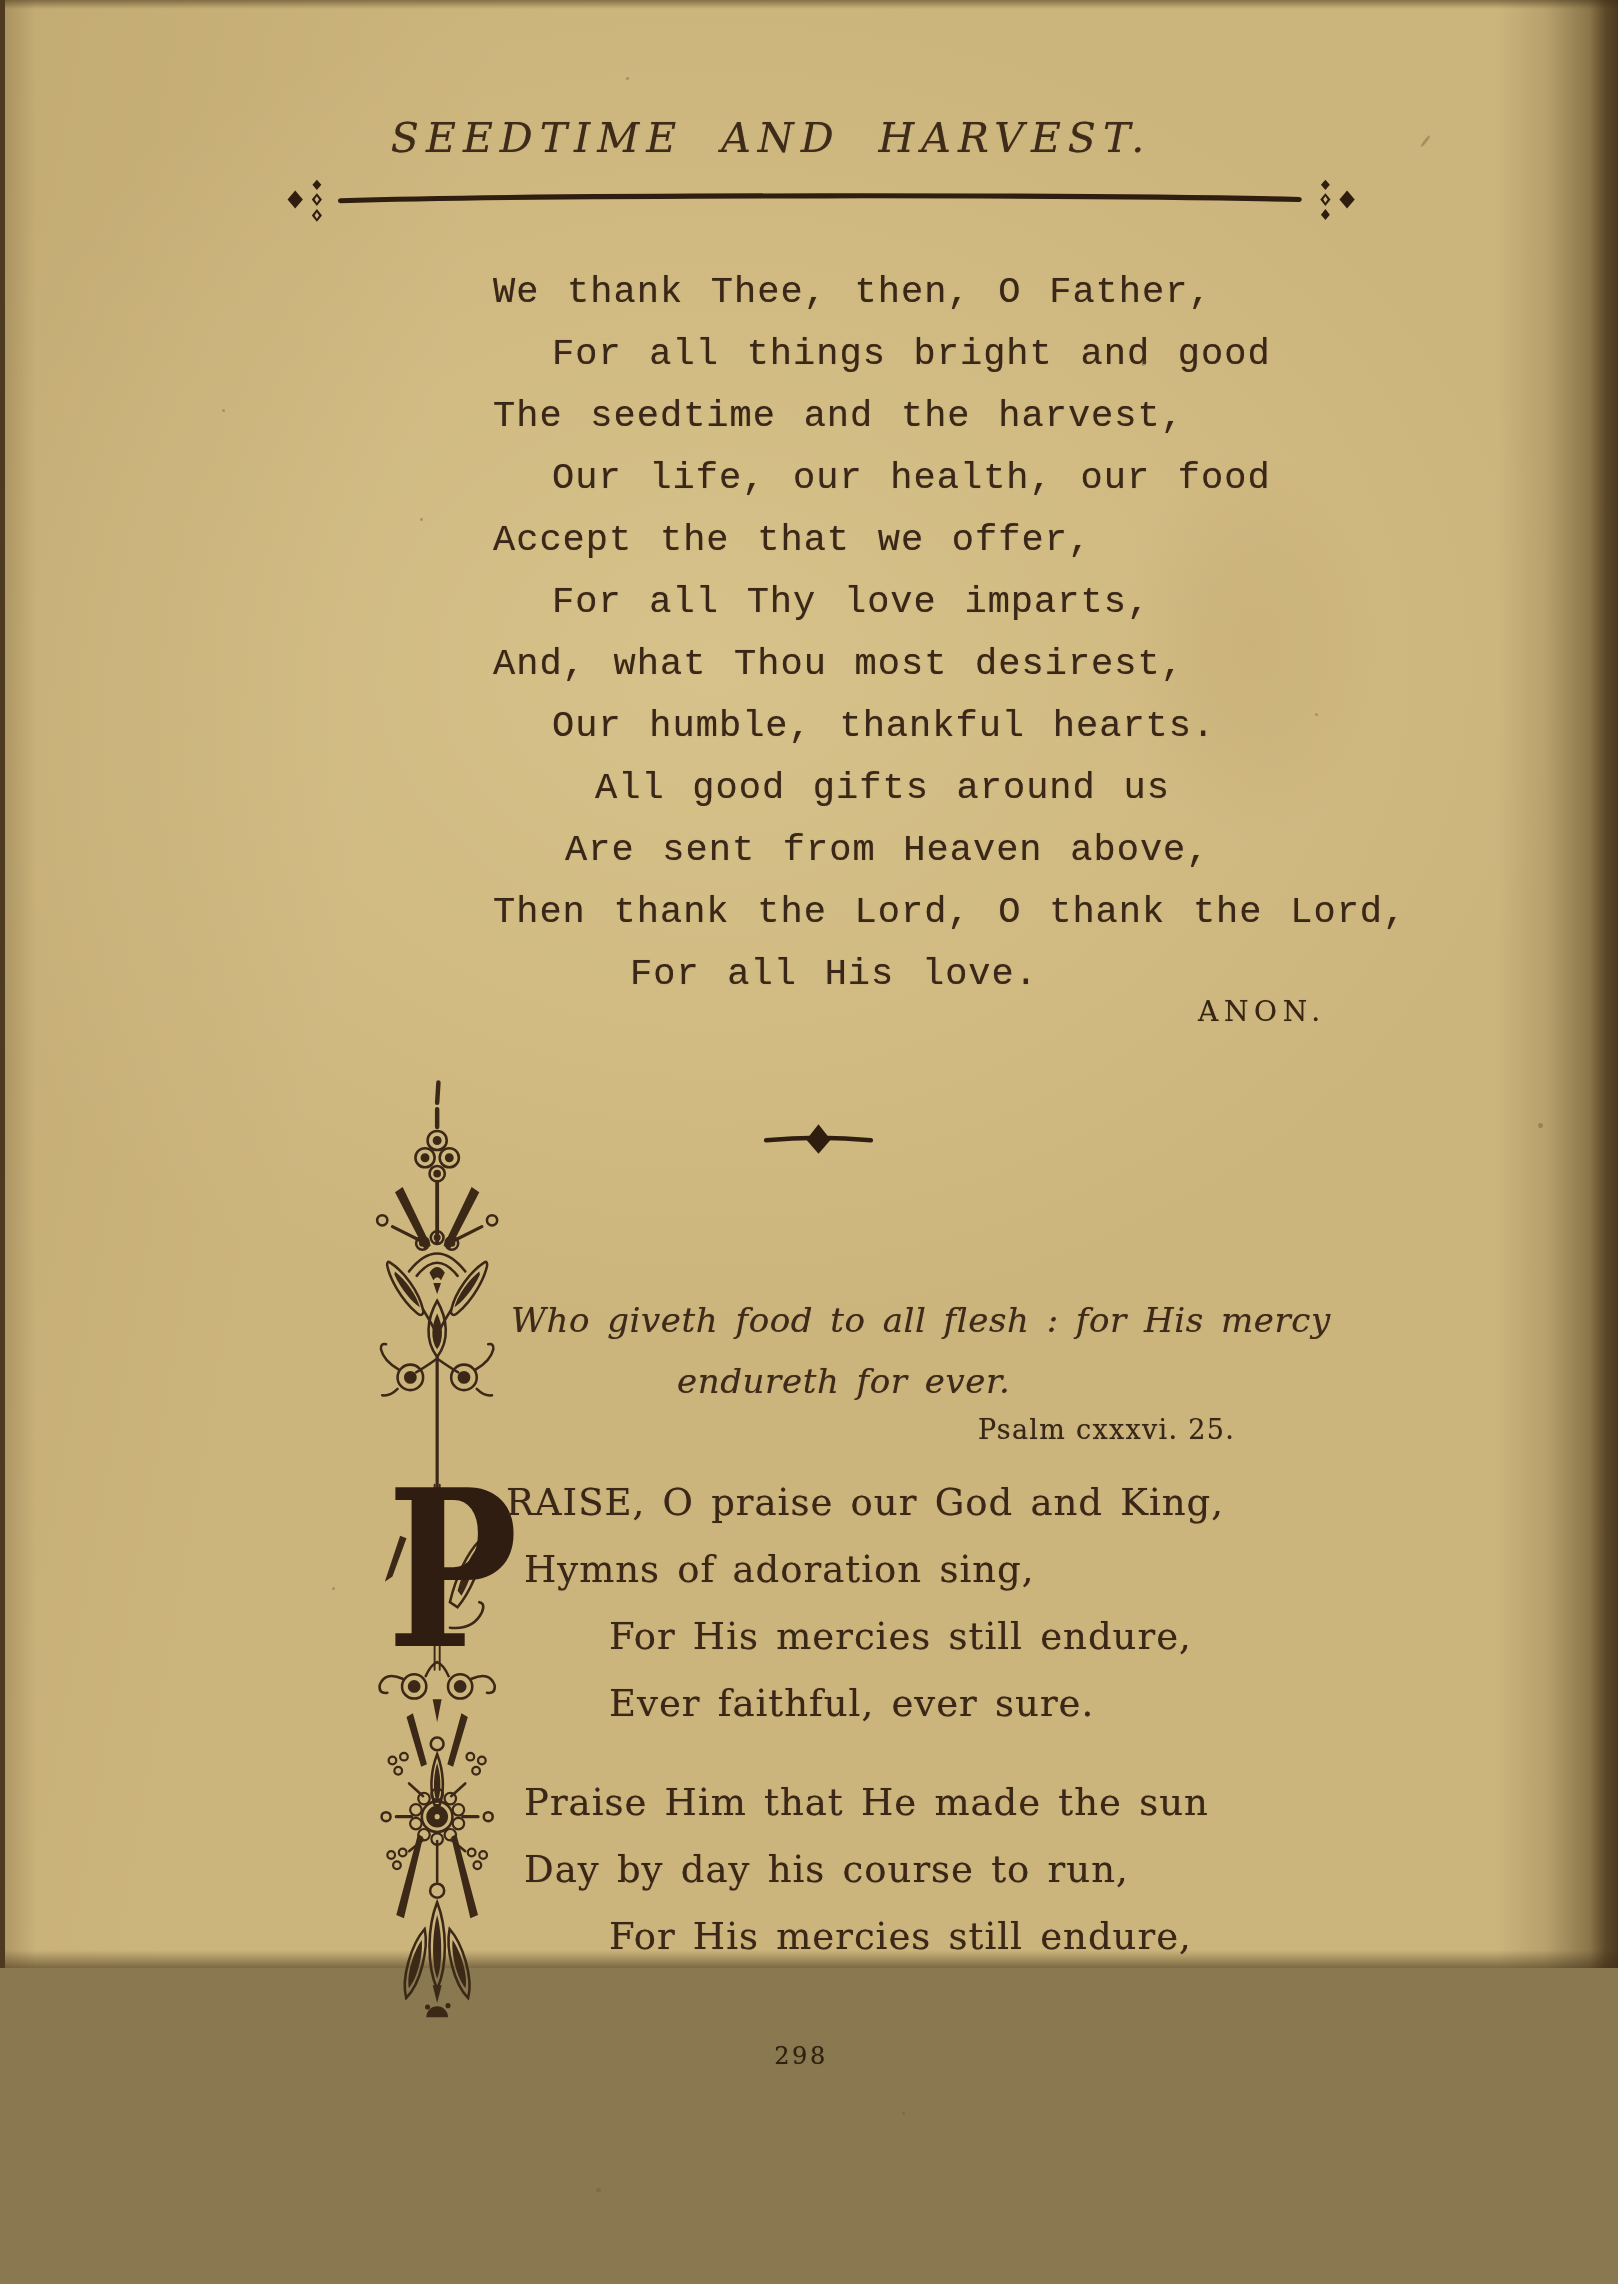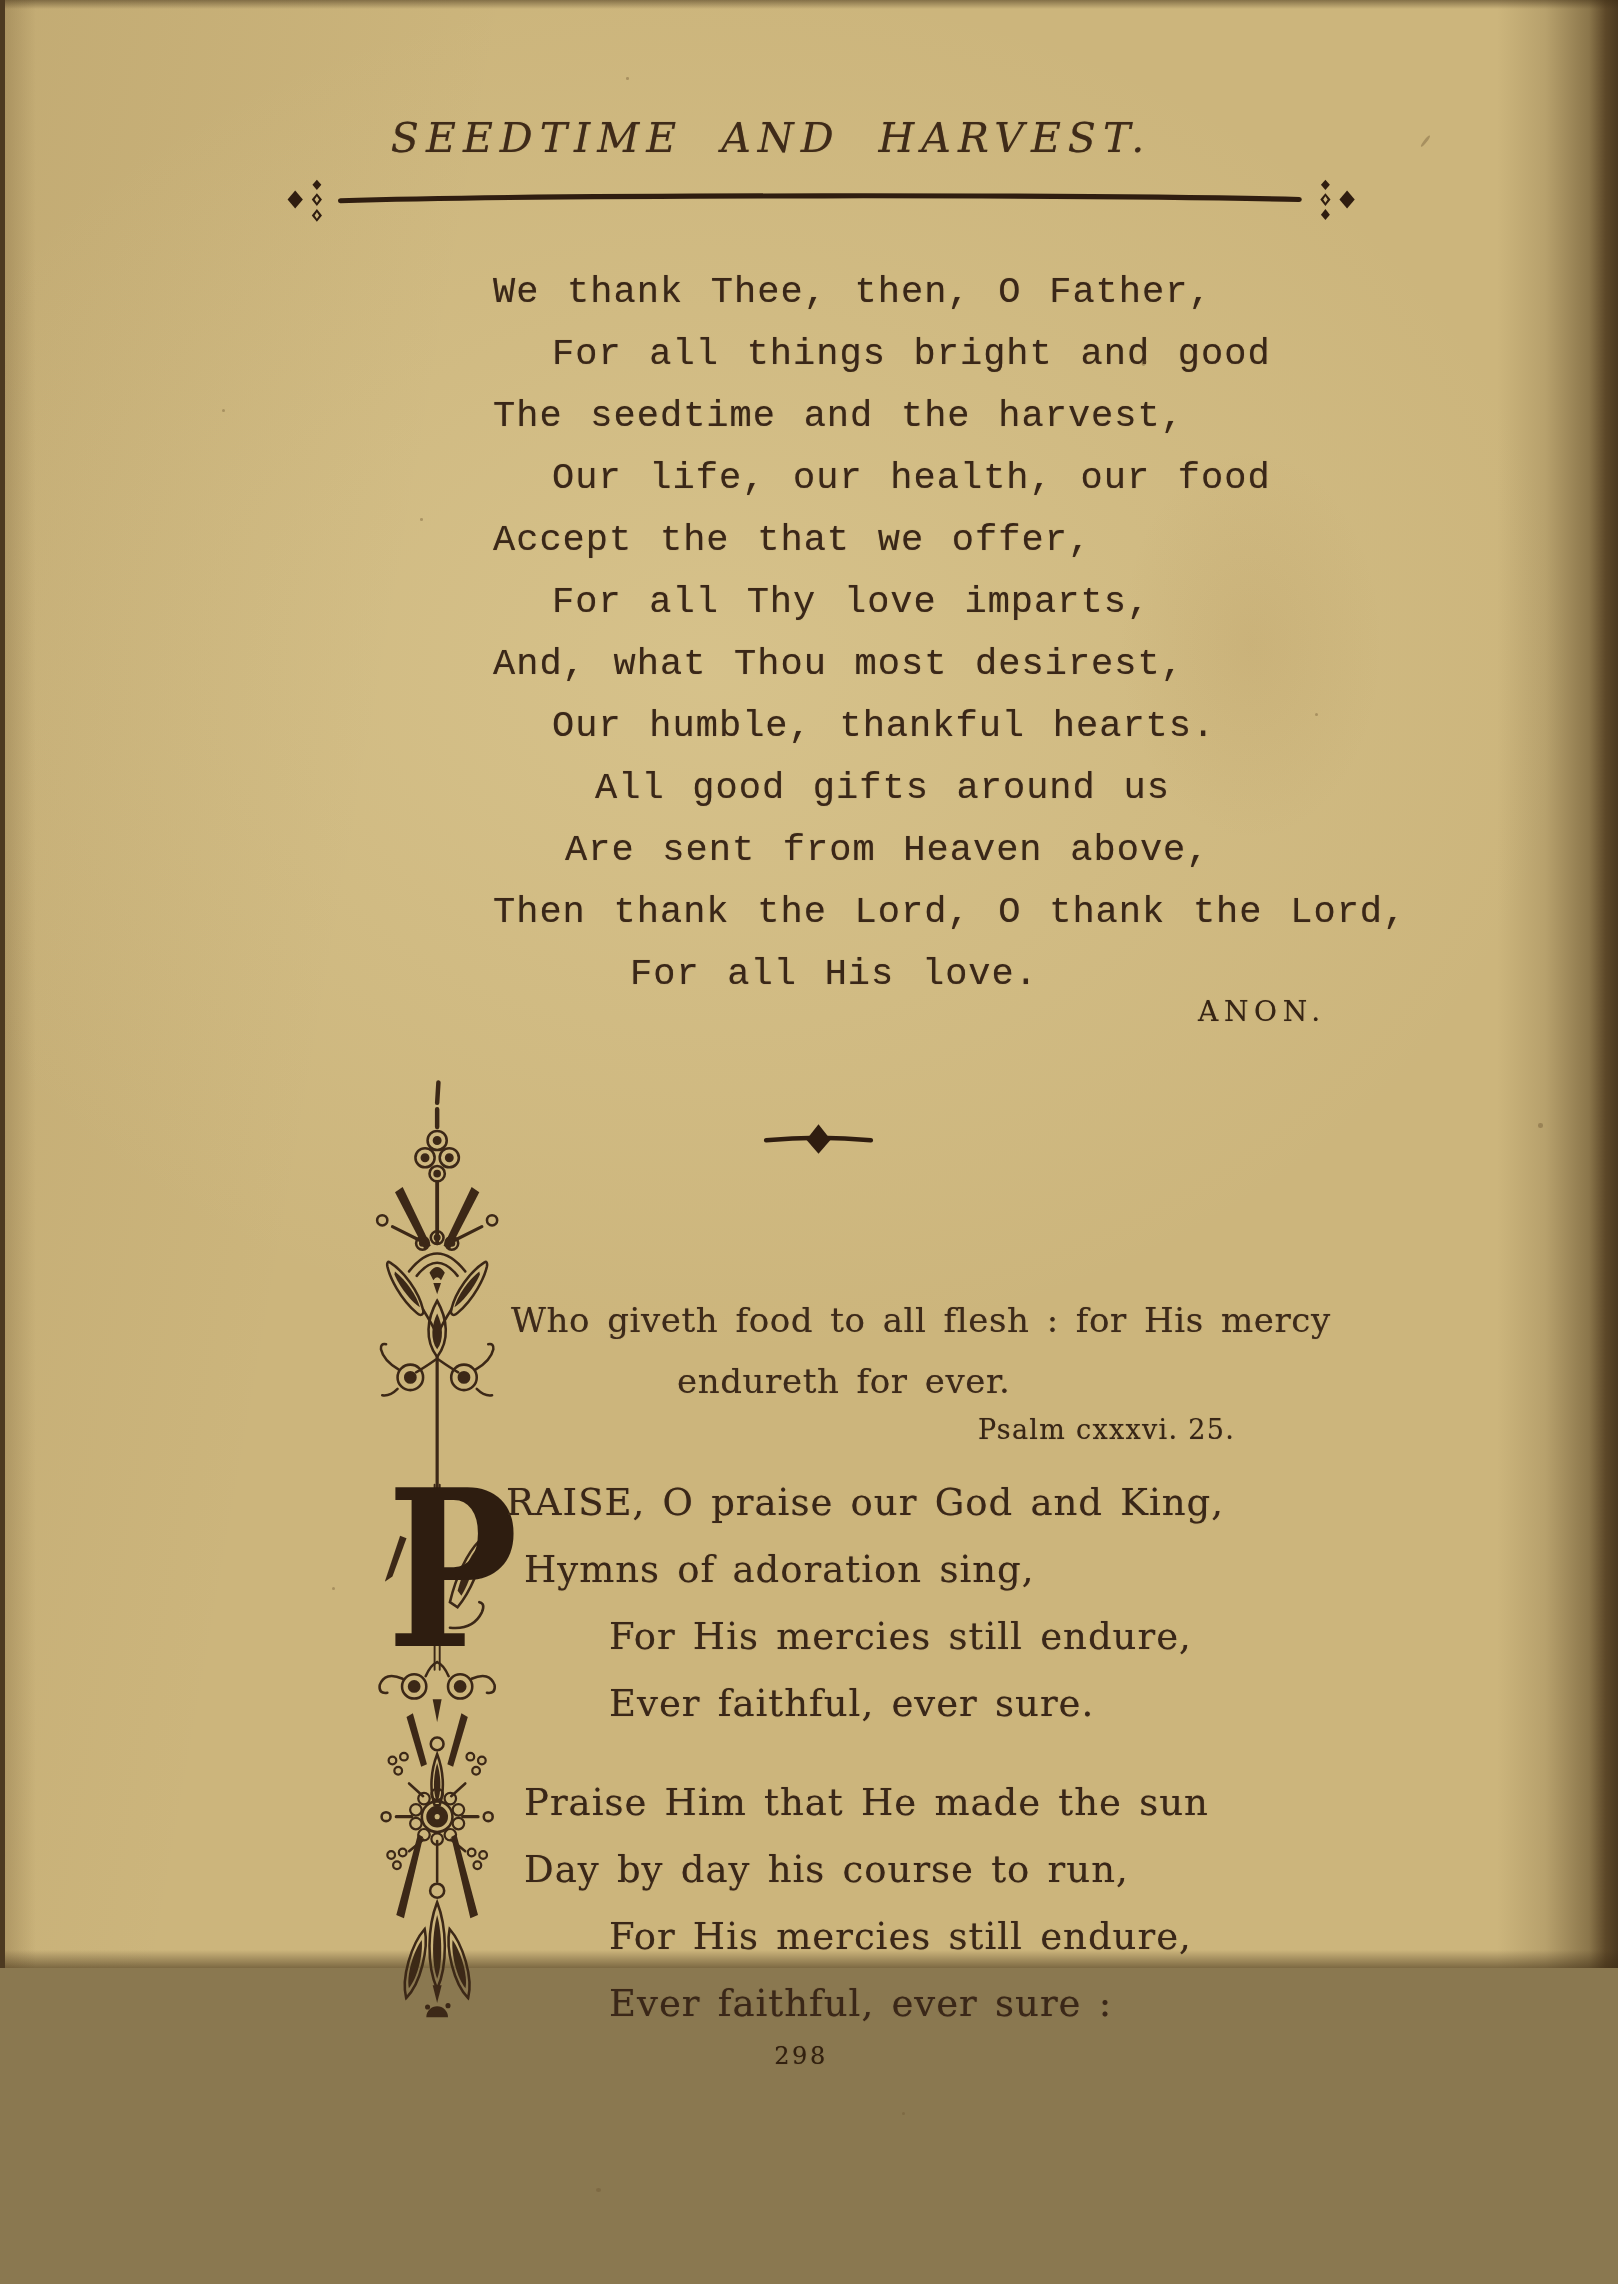--- a/index.html
+++ b/index.html
@@ -17,21 +17,21 @@
     left:5.1px;top:114px;width:1532px;text-align:center;
     font-style:italic;font-size:41px;letter-spacing:7px;word-spacing:18px;color:#3f2b19;
   }
   .poem{left:493px;top:261px;font-size:37px;line-height:62px;letter-spacing:1px;word-spacing:4.5px;}
   .poem div{height:62px;font-family:Liberation Mono, monospace;}
   .i1{margin-left:59px;}
   .i15{margin-left:72px;}
   .i2{margin-left:102px;}
   .i3{margin-left:137px;}
   .anon{left:1198px;top:995px;font-size:28px;letter-spacing:5.7px;color:#372515;}
-  .epi{color:#3d2a1a;}
+  .epi{font-style:italic;color:#3d2a1a;}
   .epi1{left:511px;top:1300px;font-size:34px;letter-spacing:0.6px;word-spacing:5.7px;}
   .epi2{left:677px;top:1361px;font-size:34px;letter-spacing:0.6px;word-spacing:5.7px;}
   .epiref{left:978px;top:1414px;font-size:27px;letter-spacing:1.3px;color:#38261608;color:#382616;}
   .stanza{position:absolute;font-size:37px;line-height:67px;letter-spacing:1px;word-spacing:4.5px;}
   .stanza div{height:67px;white-space:nowrap;text-shadow:0 0 0.8px rgba(56,37,22,.5);}
   .s1{left:506px;top:1469px;}
   .s2{left:506px;top:1769px;}
   .sa{margin-left:18px;}
   .sb{margin-left:103px;}
   .pageno{left:731px;top:2042px;width:140px;text-align:center;font-size:24px;letter-spacing:2.6px;color:#32200f;}
@@ -244,21 +244,20 @@
   <div class="stanza s1">
     <div>RAISE, O praise our God and King,</div>
     <div class="sa">Hymns of adoration sing,</div>
     <div class="sb">For His mercies still endure,</div>
     <div class="sb">Ever faithful, ever sure.</div>
   </div>
   <div class="stanza s2">
     <div class="sa">Praise Him that He made the sun</div>
     <div class="sa">Day by day his course to run,</div>
     <div class="sb">For His mercies still endure,</div>
-    <div class="sb">Ever faithful, ever sure :</div>
   </div>
 
   <div class="txt pageno">298</div>
 
   <div class="speck" style="left:1142px;top:360px;width:3.8px;height:6.4px;transform:rotate(30deg)"></div>
   <div class="speck" style="left:1424px;top:134px;width:2.6px;height:14px;transform:rotate(38deg)"></div>
   <div class="speck" style="left:1538px;top:1123px;width:4.5px;height:4.5px"></div>
   <div class="speck" style="left:596px;top:2188px;width:4.5px;height:3.8px"></div>
   <div class="speck" style="left:902px;top:2112px;width:3.2px;height:3.2px"></div>
   <div class="speck" style="left:420px;top:518px;width:2.6px;height:2.6px"></div>

